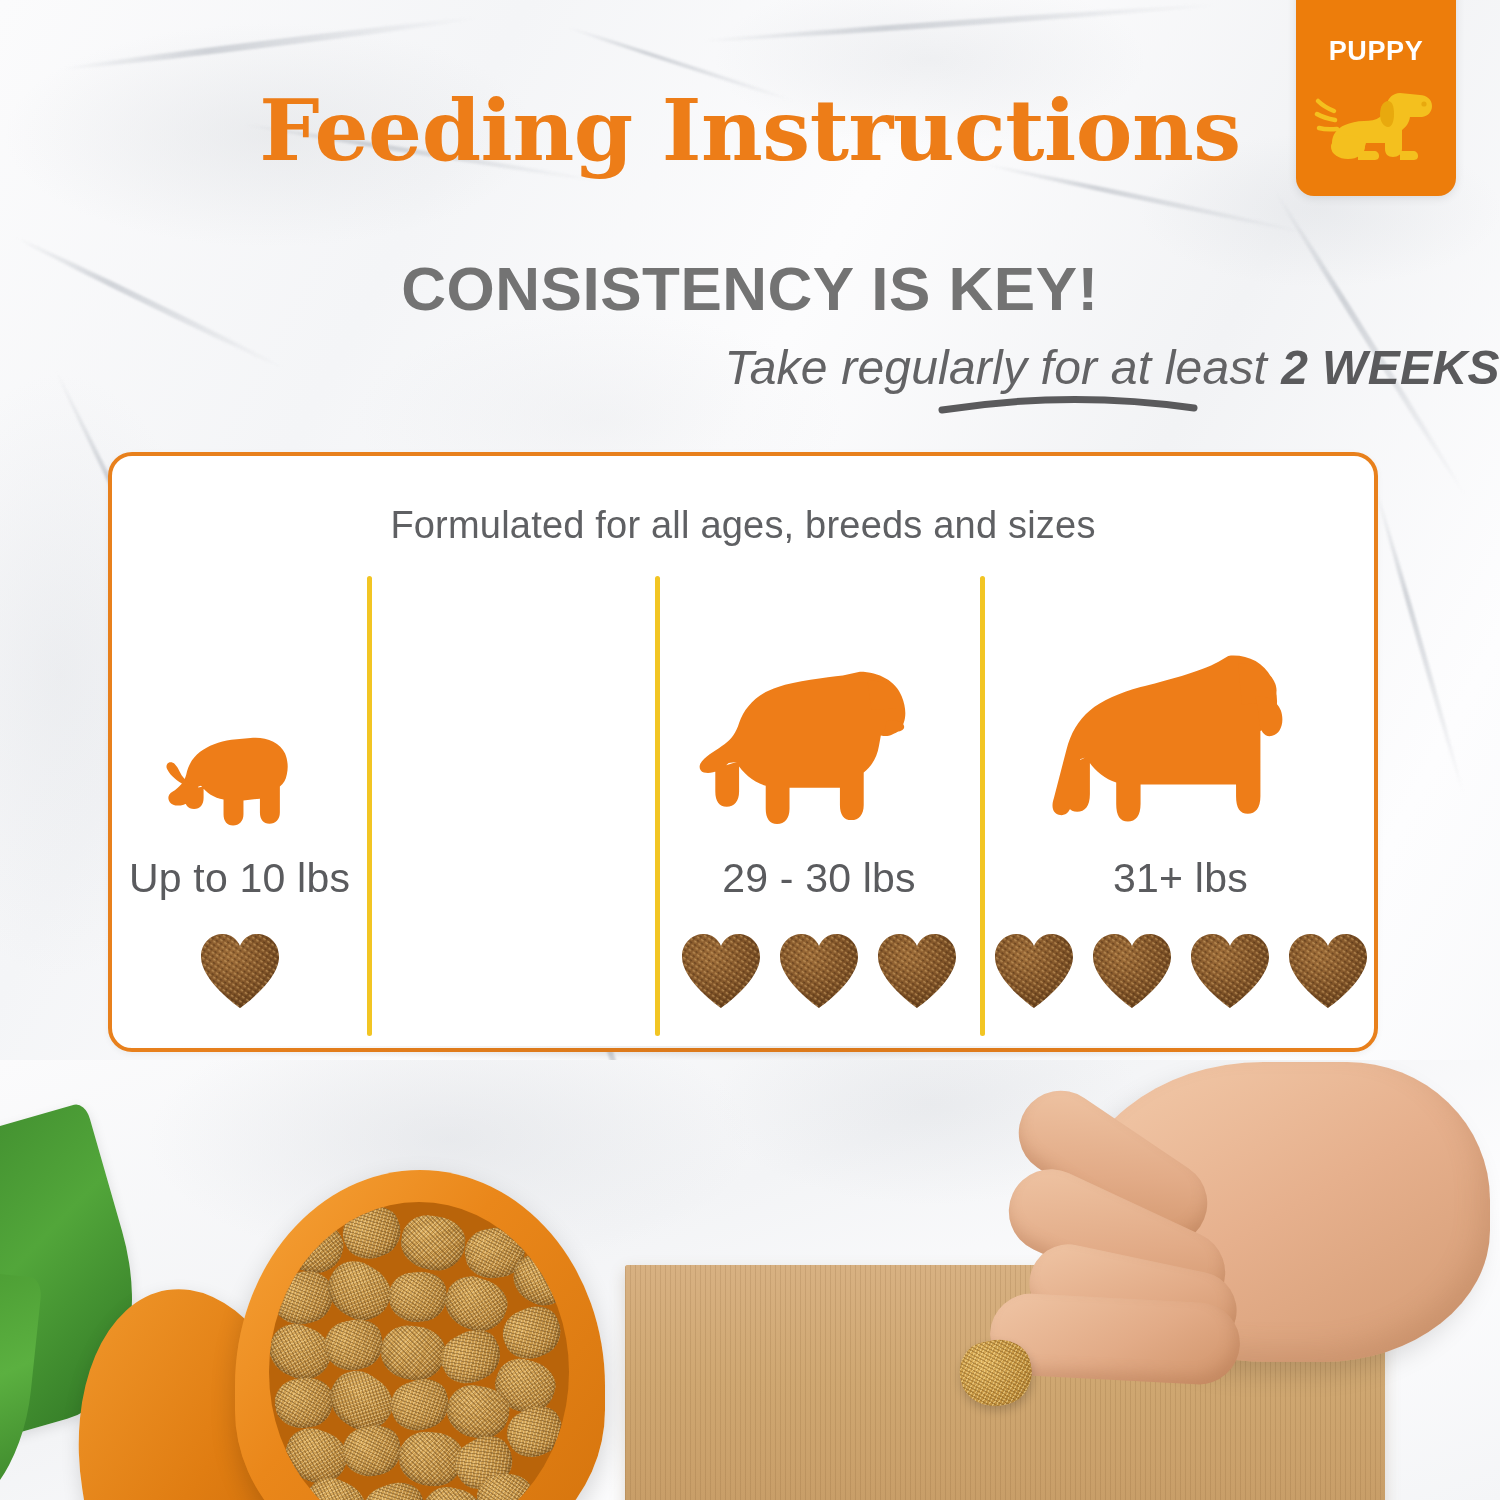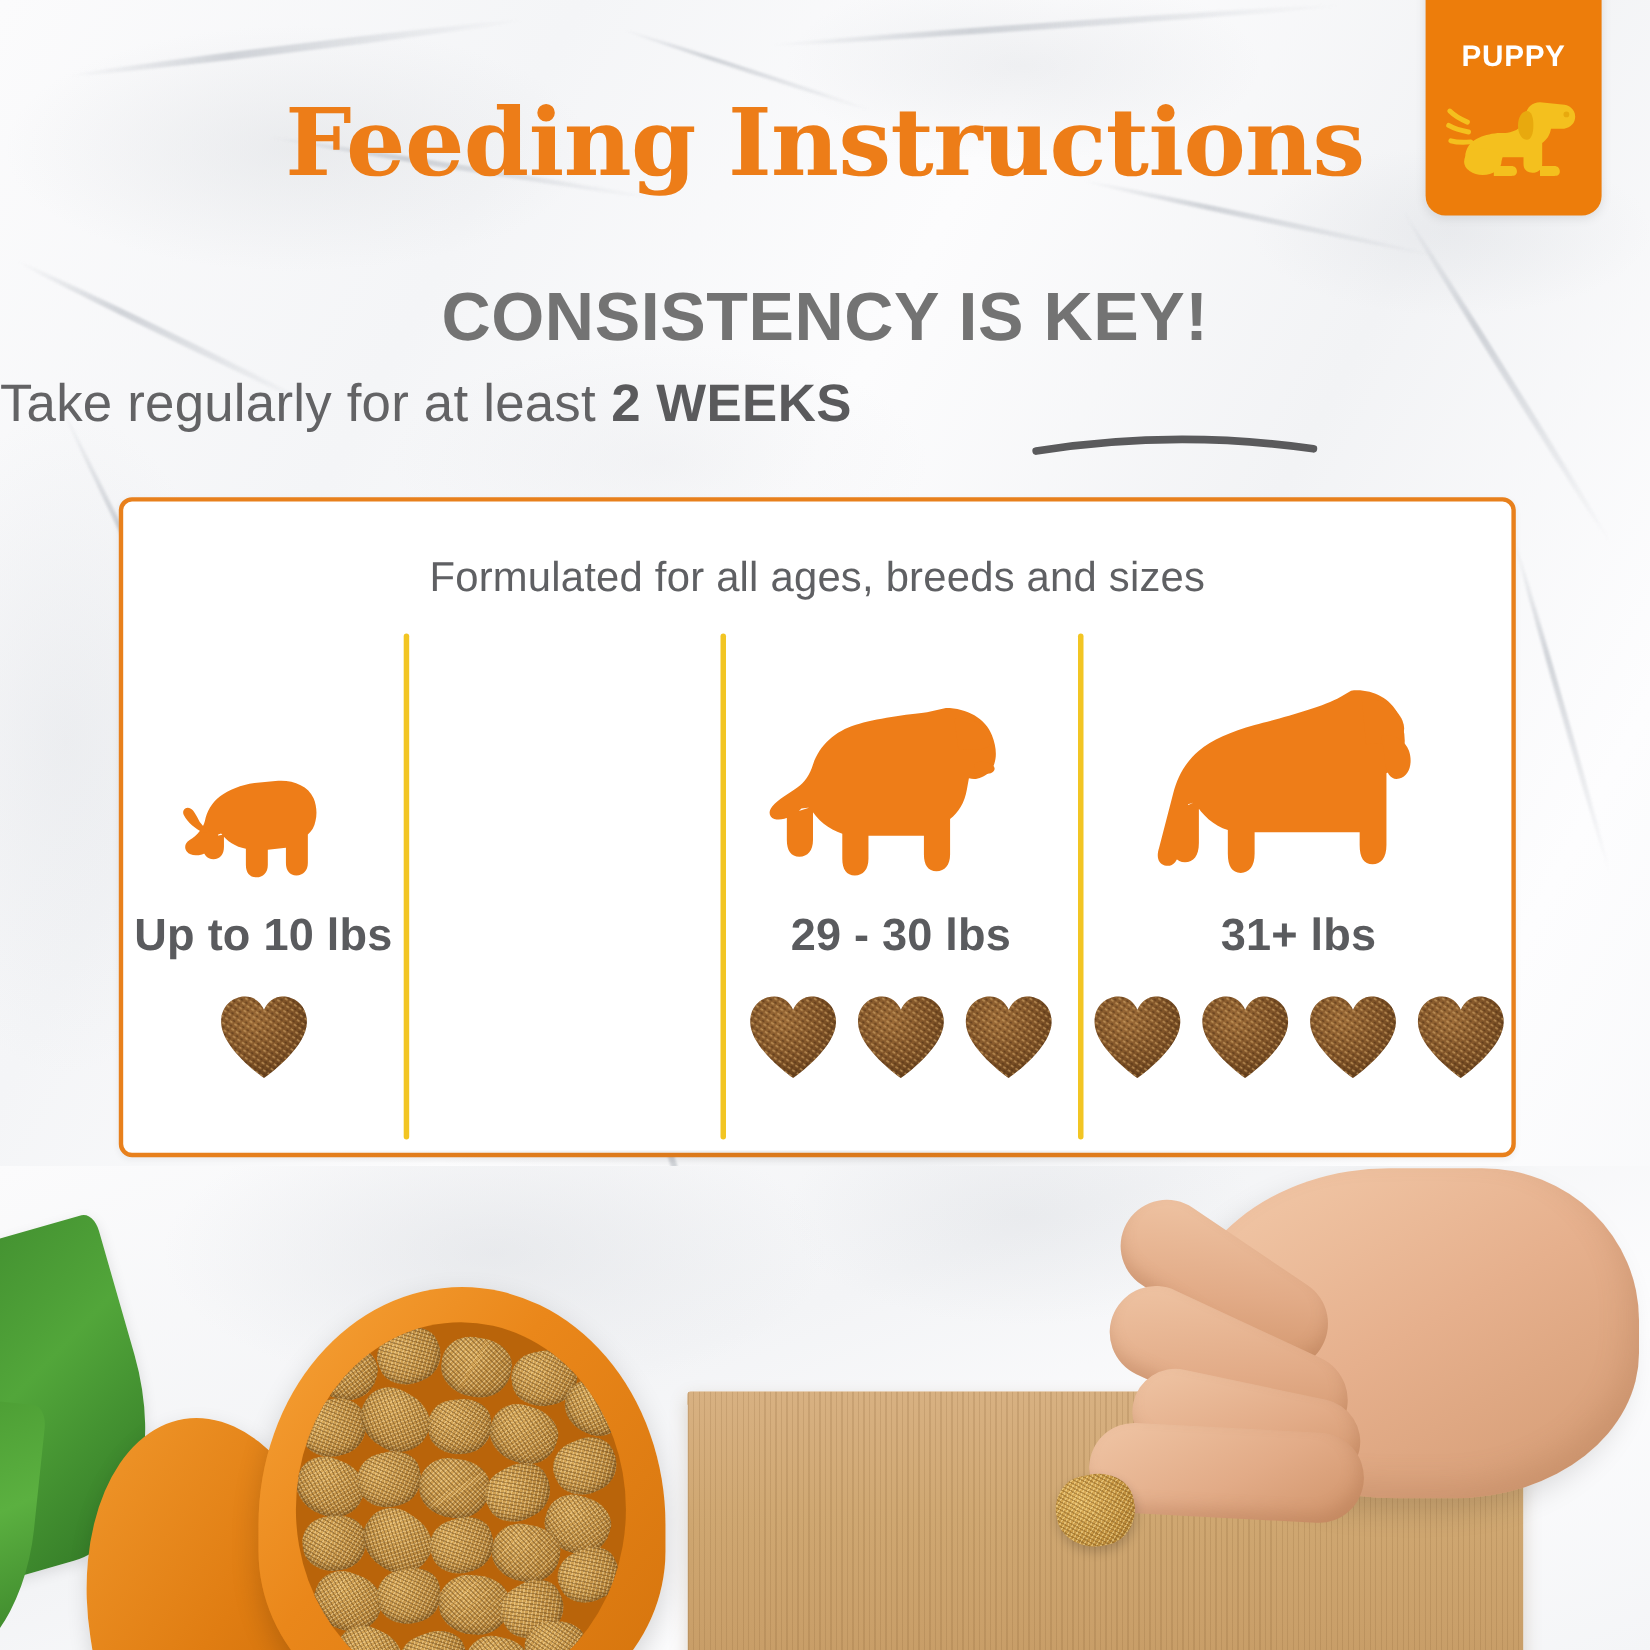--- a/index.html
+++ b/index.html
@@ -44,23 +44,24 @@
     position:absolute; left:0; right:0; top:258px;
     text-align:center;
     font-weight:700;
     font-size:62px;
     letter-spacing:.5px;
     color:#737373;
     line-height:1;
   }
   #tagline-wrap {
     position:absolute; left:0; right:0; top:344px;
-    text-align:left;
+    text-align:right;
     line-height:1;
     white-space:nowrap;
+    font-style:italic;
   }
   #tagline-lead {
     font-size:48px;
     color:#636365;
     letter-spacing:.2px;
   }
   #tagline-strong {
     font-size:48px;
     font-weight:700;
     color:#5A5A5C;
@@ -93,46 +94,45 @@
   }
   #badge-dog { position:absolute; left:18px; top:105px; width:126px; height:100px; }
 
   
   #card {
     position:absolute;
     left:108px; top:452px;
     width:1270px; height:600px;
     background:#ffffff;
     border:4px solid #E8801C;
-    border-radius:12px;
+    border-radius:24px;
     box-shadow:0 2px 6px rgba(0,0,0,.05);
   }
   #card-subtitle {
     position:absolute; left:0; right:0; top:48px;
     text-align:center;
     font-size:38px;
     color:#5F6063;
     letter-spacing:.2px;
   }
   .divider {
     position:absolute;
     width:5px;
     top:120px; height:460px;
     background:#F2C523;
     border-radius:3px;
   }
   .col {
     position:absolute;
-    top:128px;
+    top:156px;
     height:440px;
     display:flex;
     flex-direction:column;
     align-items:center;
     justify-content:flex-start;
-    font-weight:bold;
   }
   .dog-slot {
     height:230px;
     display:flex;
     align-items:flex-end;
     justify-content:center;
   }
   .dog-slot svg { display:block; }
   .weight-label {
     margin-top:16px;

